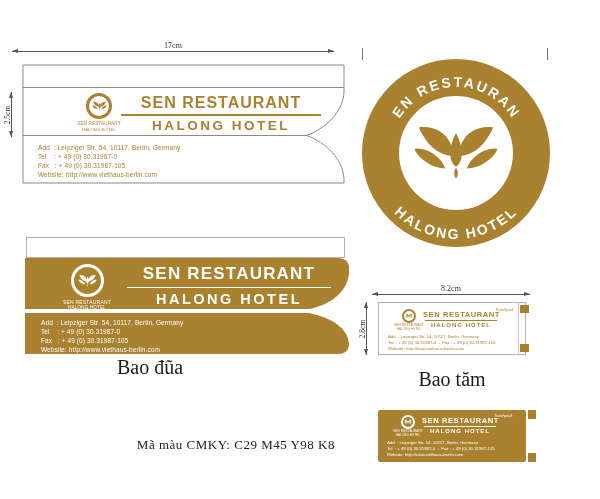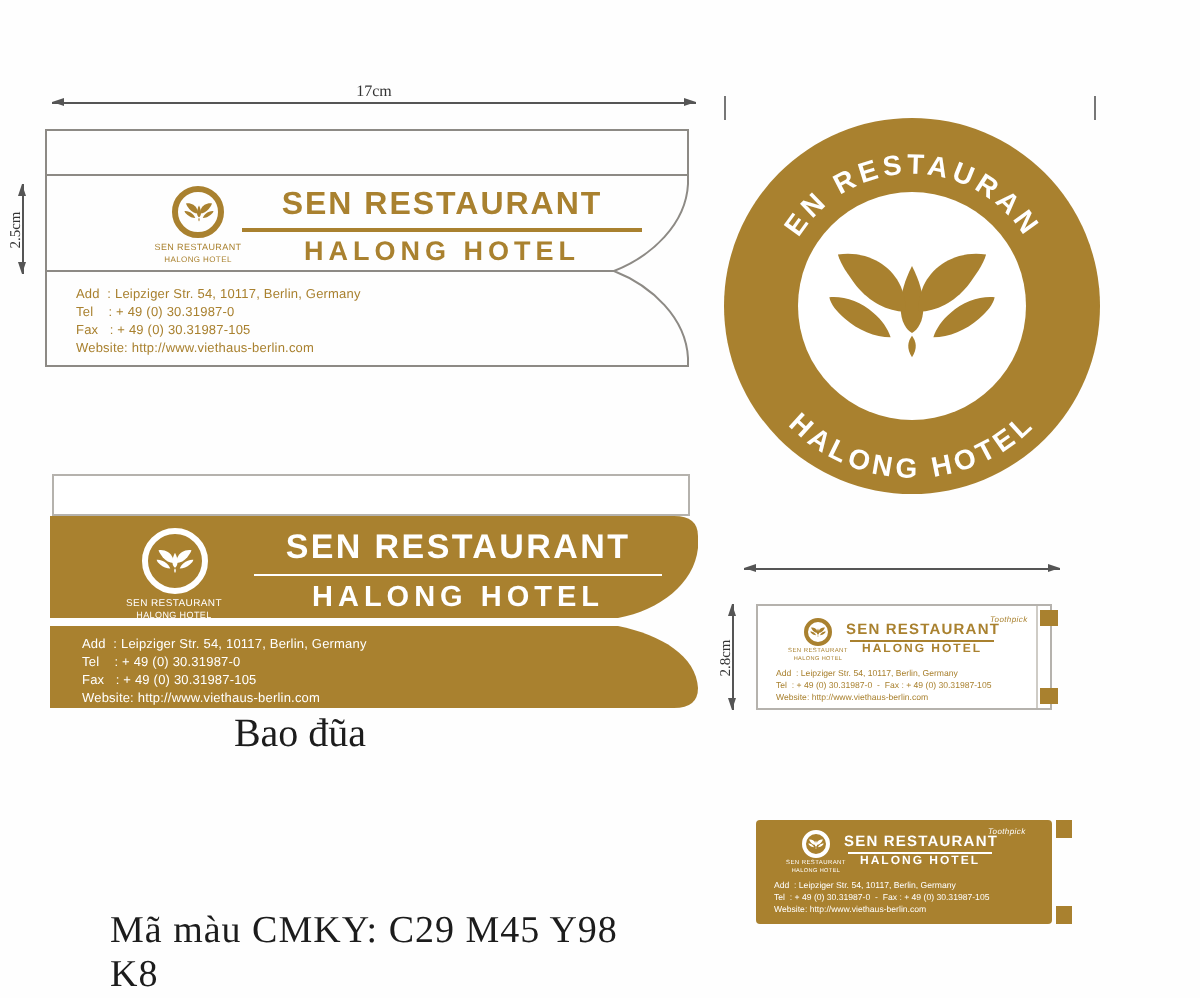--- a/index.html
+++ b/index.html
@@ -79,21 +79,21 @@
         <path d="M60 14 C55 24 52 33 52 43 C52 53 56 59 60 61 C64 59 68 53 68 43 C68 33 65 24 60 14 Z"></path>
         <path d="M8 6 C28 3 45 13 52 28 C55 35 56 41 55 46 C43 46 30 39 21 28 C15 20 10 13 8 6 Z"></path>
         <path d="M112 6 C92 3 75 13 68 28 C65 35 64 41 65 46 C77 46 90 39 99 28 C105 20 110 13 112 6 Z"></path>
         <path d="M2 36 C12 35 24 39 33 47 C39 52 43 58 45 64 C34 64 22 59 13 51 C7 46 3 41 2 36 Z"></path>
         <path d="M118 36 C108 35 96 39 87 47 C81 52 77 58 75 64 C86 64 98 59 107 51 C113 46 117 41 118 36 Z"></path>
         <path d="M60 63 C57 67 56 72 60 78 C64 72 63 67 60 63 Z"></path>
       </symbol>
     </defs>
   </svg>
 
-  <div class="dim-h" style="left:26px;top:41px;width:322px">
+  <div class="dim-h" style="left:12px;top:41px;width:322px">
     <span class="lbl">17cm</span>
     <div class="ln">
         <i class="a"></i>
         <i class="b"></i>
       </div>
   </div>
   <div class="dim-v" style="left:11px;top:92px;height:45px">
     <i class="a"></i>
       <i class="b"></i>
     <span class="lbl">2.5cm</span>
@@ -167,20 +167,21 @@
     <div class="addr white-theme" style="left:16px;top:81px">
       <div>Add  : Leipziger Str. 54, 10117, Berlin, Germany</div>
       <div>Tel    : + 49 (0) 30.31987-0</div>
       <div>Fax   : + 49 (0) 30.31987-105</div>
       <div>Website: http://www.viethaus-berlin.com</div>
     </div>
   </div>
   <div class="caption" style="left:75px;top:356px;width:150px;font-size:20px">Bao đũa</div>
 
   <div class="dim-h" style="left:372px;top:284px;width:158px">
+    <span class="lbl">8.2cm</span>
     <div class="ln">
         <i class="a"></i>
         <i class="b"></i>
       </div>
   </div>
   <div class="dim-v" style="left:366px;top:302px;height:53px">
     <i class="a"></i>
       <i class="b"></i>
     <span class="lbl">2.8cm</span>
   </div>
@@ -203,20 +204,21 @@
       <div class="rule"></div>
       <div class="t2">HALONG HOTEL</div>
     </div>
     <div class="tp-note gold-theme" style="left:116px;top:4px">Toothpick</div>
     <div class="addr tp-addr gold-theme" style="left:9px;top:31px">
       <div>Add  : Leipziger Str. 54, 10117, Berlin, Germany</div>
       <div>Tel  : + 49 (0) 30.31987-0  -  Fax : + 49 (0) 30.31987-105</div>
       <div>Website: http://www.viethaus-berlin.com</div>
     </div>
   </div>
+  <div class="caption" style="left:377px;top:368px;width:150px;font-size:20px">Bao tăm</div>
 
   <div class="tpg" style="left:378px;top:410px;width:148px;height:52px">
     <div class="tab" style="left:150px;top:0;width:8px;height:9px"></div>
     <div class="tab" style="left:150px;top:43px;width:8px;height:9px"></div>
     <div class="ringlogo sm white-theme" style="left:14px;top:5px;width:32px">
       <span class="ring">
           <svg viewBox="0 0 120 80">
             <use href="#lotus"></use>
           </svg>
         </span>
@@ -229,15 +231,15 @@
       <div class="t2">HALONG HOTEL</div>
     </div>
     <div class="tp-note white-theme" style="left:116px;top:3px">Toothpick</div>
     <div class="addr tp-addr white-theme" style="left:9px;top:30px">
       <div>Add  : Leipziger Str. 54, 10117, Berlin, Germany</div>
       <div>Tel  : + 49 (0) 30.31987-0  -  Fax : + 49 (0) 30.31987-105</div>
       <div>Website: http://www.viethaus-berlin.com</div>
     </div>
   </div>
 
-  <div class="caption" style="left:55px;top:455px;width:280px;font-size:19px;letter-spacing:.5px;text-align:left">Mã màu CMKY: C29 M45 Y98 K8</div>
+  <div class="caption" style="left:55px;top:437px;width:280px;font-size:13px;letter-spacing:.5px;text-align:right">Mã màu CMKY: C29 M45 Y98 K8</div>
 
 </div>
 
 </body></html>

